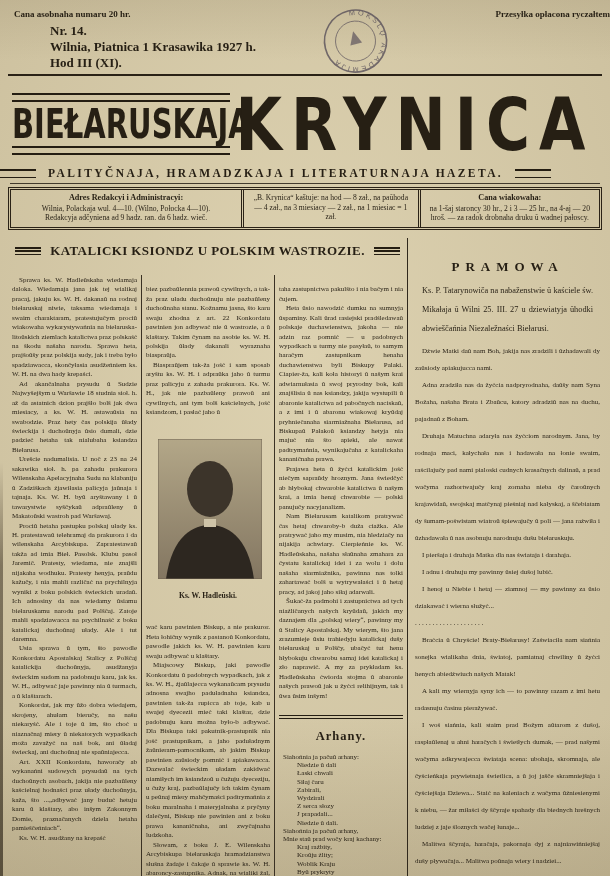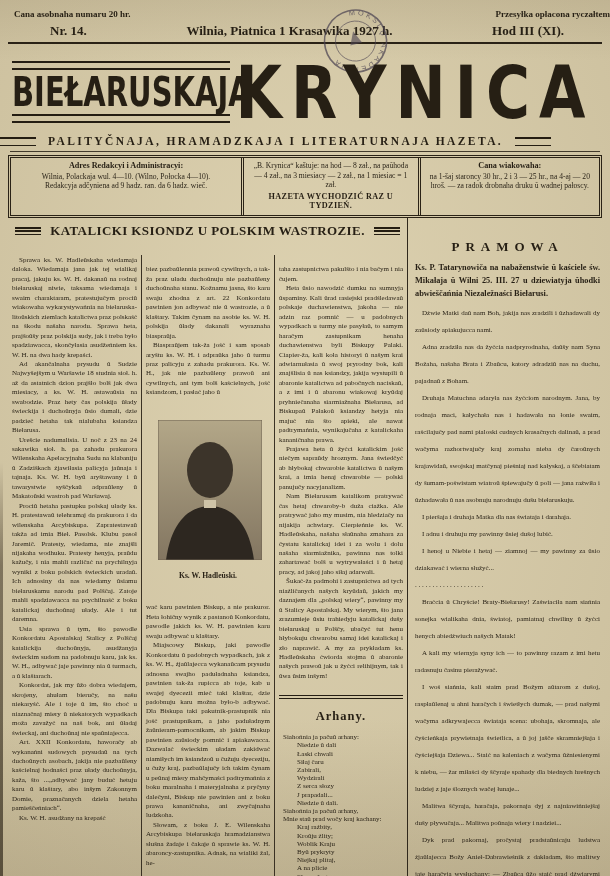--- a/index.html
+++ b/index.html
@@ -8,36 +8,36 @@
     position:relative;width:610px;height:876px;margin:0 auto;
     background:#d8cca9;
     background-image:linear-gradient(180deg,rgba(110,95,65,.14),rgba(110,95,65,0) 7%,rgba(110,95,65,0) 82%,rgba(110,95,65,.2)),
                      radial-gradient(ellipse at 50% 40%,rgba(255,250,230,.12),rgba(90,75,50,.10));
     color:#261f14;font-family:"Liberation Serif",serif;overflow:hidden;
     box-sizing:border-box;
   }
   
   .topbar{display:flex;justify-content:space-between;padding:9px 0 0 14px;font-size:9px;font-weight:bold;}
   .dateline{display:flex;justify-content:space-between;align-items:baseline;margin:4px 8px 0;padding:0 38px 3px 42px;
-            border-bottom:2.2px solid #2a2216;font-weight:bold;font-size:13px;}
+            border-bottom:2.2px solid #2a2216;font-weight:bold;font-size:13px;flex-direction:column;}
   .stamp{position:absolute;left:316px;top:3px;transform:rotate(-14deg);opacity:.72;pointer-events:none;}
   
   .masthead{display:flex;align-items:center;padding:6px 10px 0 12px;}
   .mh-left{width:218px;flex:0 0 auto;text-align:center;}
   .dblrule{height:5px;border-top:2px solid #241d12;border-bottom:2px solid #241d12;}
   .mh-small{display:block;font-family:"DejaVu Sans",sans-serif;font-weight:bold;font-size:29px;line-height:44px;
             letter-spacing:0;transform:scaleY(1.42);transform-origin:center;}
   .mh-main{flex:1;text-align:center;font-family:"DejaVu Sans",sans-serif;font-weight:bold;font-size:60px;
            line-height:84px;letter-spacing:9px;transform:scaleY(1.22);transform-origin:center;white-space:nowrap;}
   .subtitle-row{display:flex;align-items:center;justify-content:flex-start;gap:12px;margin-top:1px;}
   .subtitle{font-weight:bold;font-size:11.5px;letter-spacing:2.4px;margin:0;}
   .flank{width:36px;height:6px;border-top:2px solid #241d12;border-bottom:1px solid #241d12;}
   .hairline{border-top:1.4px solid rgba(40,33,22,.85);margin:4px 10px 0;}
   
-  .info-strip{display:flex;margin:3px 8px 0;border:3px double #2a2216;text-align:center;}
+  .info-strip{display:flex;margin:3px 8px 8px;border:3px double #2a2216;text-align:center;}
   .ibox{padding:3px 7px 4px;font-size:7.6px;line-height:9.6px;box-sizing:border-box;}
   .ibox+.ibox{border-left:3px double #2a2216;}
   .ibox.addr{flex:1.38;}
   .ibox.subs{flex:1.02;}
   .ibox.ads{flex:1.05;}
   .ib-title{font-weight:bold;font-size:8.2px;margin-bottom:1px;}
   .ib-strong{font-weight:bold;font-size:8.2px;letter-spacing:.4px;margin-top:2px;}
   
   .content{display:flex;margin:0 8px;align-items:stretch;}
   .main-article{width:399px;flex:0 0 auto;border-right:1.4px solid #30281b;}
@@ -54,21 +54,21 @@
   .photo-wrap{margin:3px auto 1px;width:100px;}
   .photo-wrap svg{display:block;}
   .photo-caption{text-align:center;font-size:7.6px;font-weight:bold;margin:2px 0 3px;white-space:normal;}
   
   .poem-rule{height:2px;border-top:1.6px solid #241d12;border-bottom:1.6px solid #241d12;margin:4px 0 3px;}
   .poem-title{text-align:center;font-weight:bold;font-size:12.5px;letter-spacing:1px;margin:1px 0 2px;}
   .poem-body{font-size:7px;line-height:8.2px;white-space:pre-line;text-align:left;padding-left:4px;}
   
   .sermon{flex:1;padding:0 2px 0 7px;box-sizing:border-box;}
   .sermon-headline{text-align:center;font-weight:bold;font-size:13px;letter-spacing:6px;margin:21px 0 6px;}
-  .sermon-intro{font-weight:bold;font-size:8.3px;line-height:13px;text-align:justify;margin:0 0 5px;white-space:pre-line;}
+  .sermon-intro{font-weight:normal;font-size:8.3px;line-height:19px;text-align:justify;margin:0 7px 5px;white-space:pre-line;}
   .sermon-body{font-size:7px;line-height:17px;text-align:justify;white-space:pre-line;}
   
   .scan-edge{position:absolute;left:0;top:462px;width:3px;height:414px;
              background:linear-gradient(to bottom,rgba(50,40,26,0),rgba(50,40,26,.5) 25%,rgba(36,28,16,.65));}
 </style>
 </head>
 <body>
 
 <div class="page">
 
@@ -112,21 +112,20 @@
   <div class="hairline"></div>
 
   <div class="info-strip">
     <div class="ibox addr">
       <div class="ib-title">Adres Redakcyi i Administracyi:</div>
       <div class="ib-line">Wilnia, Polackaja wul. 4—10. (Wilno, Połocka 4—10).</div>
       <div class="ib-line">Redakcyja adčyniena ad 9 hadz. ran. da 6 hadz. wieč.</div>
     </div>
     <div class="ibox subs">
       <div class="ib-line">„B. Krynica“ kaštuje: na hod — 8 zał., na paŭhoda — 4 zał., na 3 miesiacy — 2 zał., na 1 miesiac = 1 zał.</div>
-      <div class="ib-strong">HAZETA WYCHODZIĆ RAZ U TYDZIEŃ.</div>
     </div>
     <div class="ibox ads">
       <div class="ib-title">Cana wiakowaha:</div>
       <div class="ib-line">na 1-šaj staroncy 30 hr., 2 i 3 — 25 hr., na 4-aj — 20 hroš. — za radok drobnaha druku ŭ wadnej pałoscy.</div>
     </div>
   </div>
 
   <div class="content">
 
     <section class="main-article">

